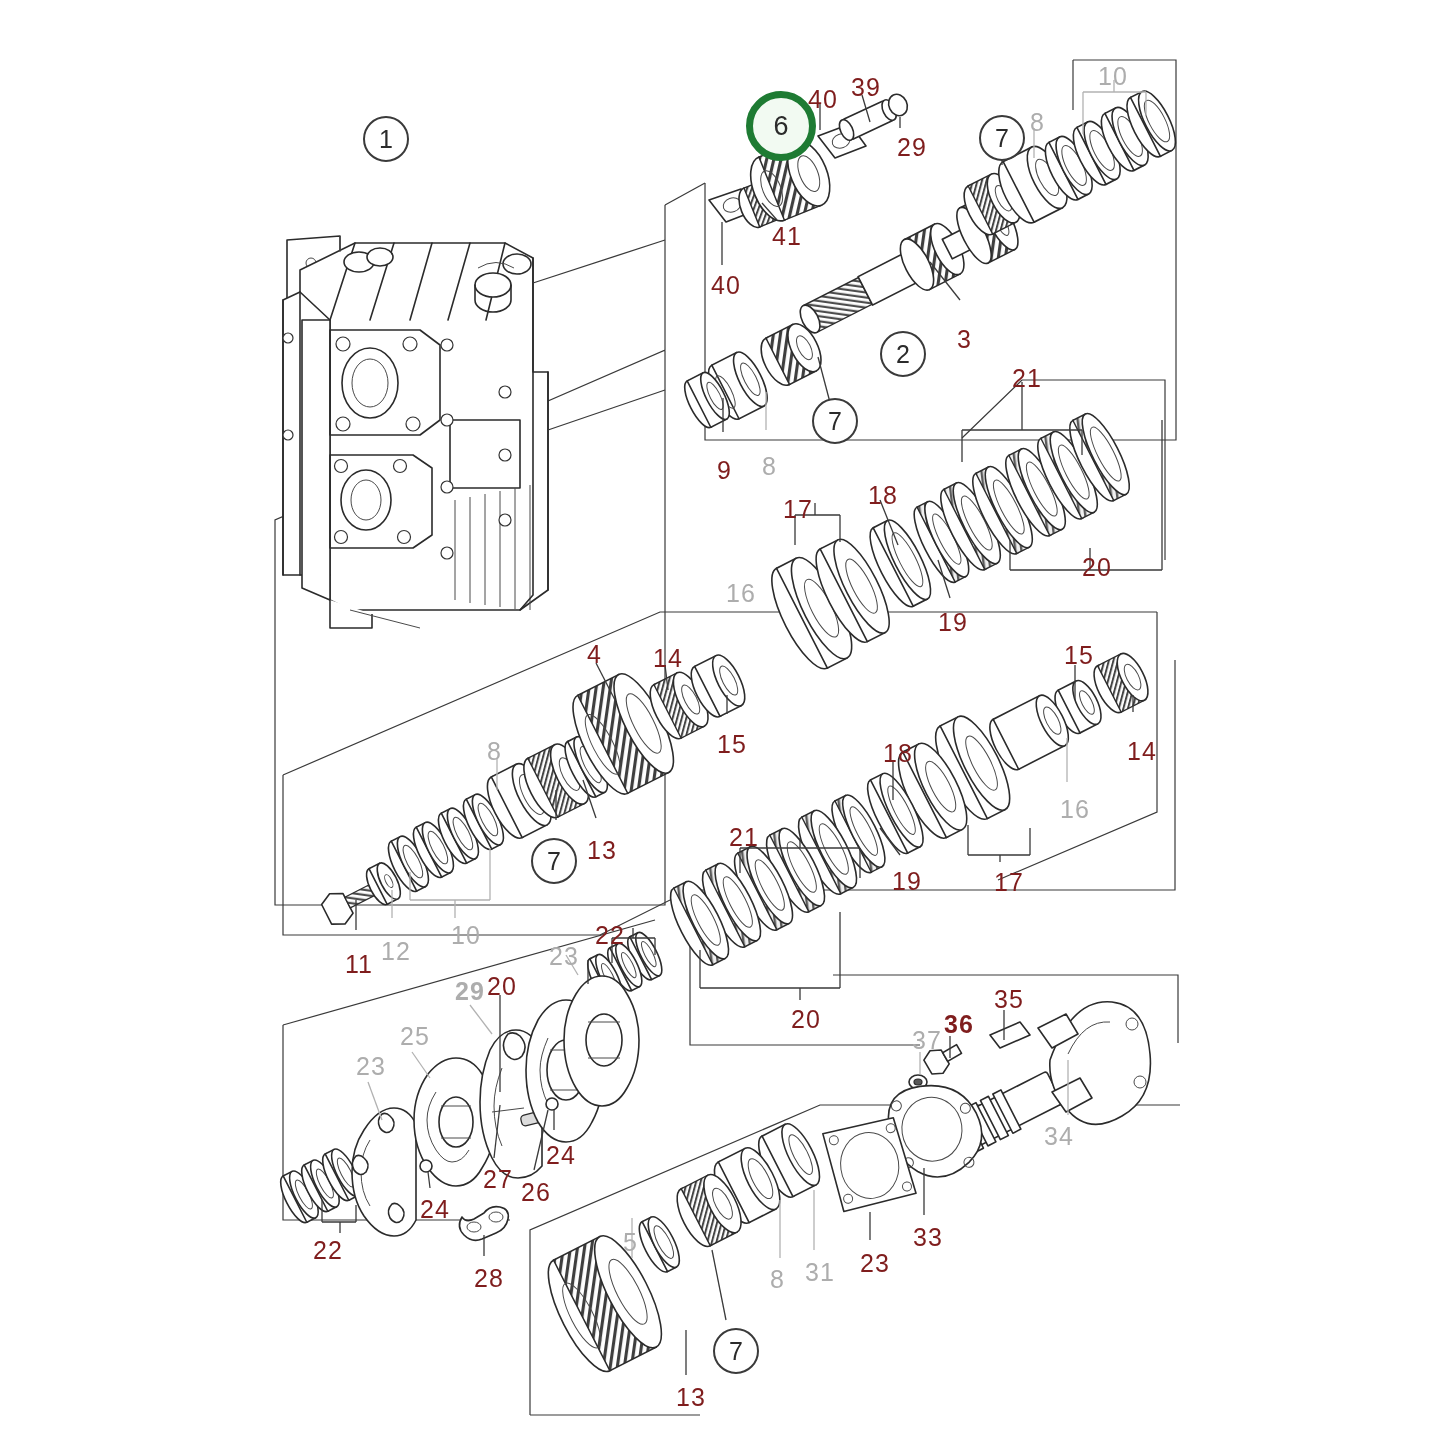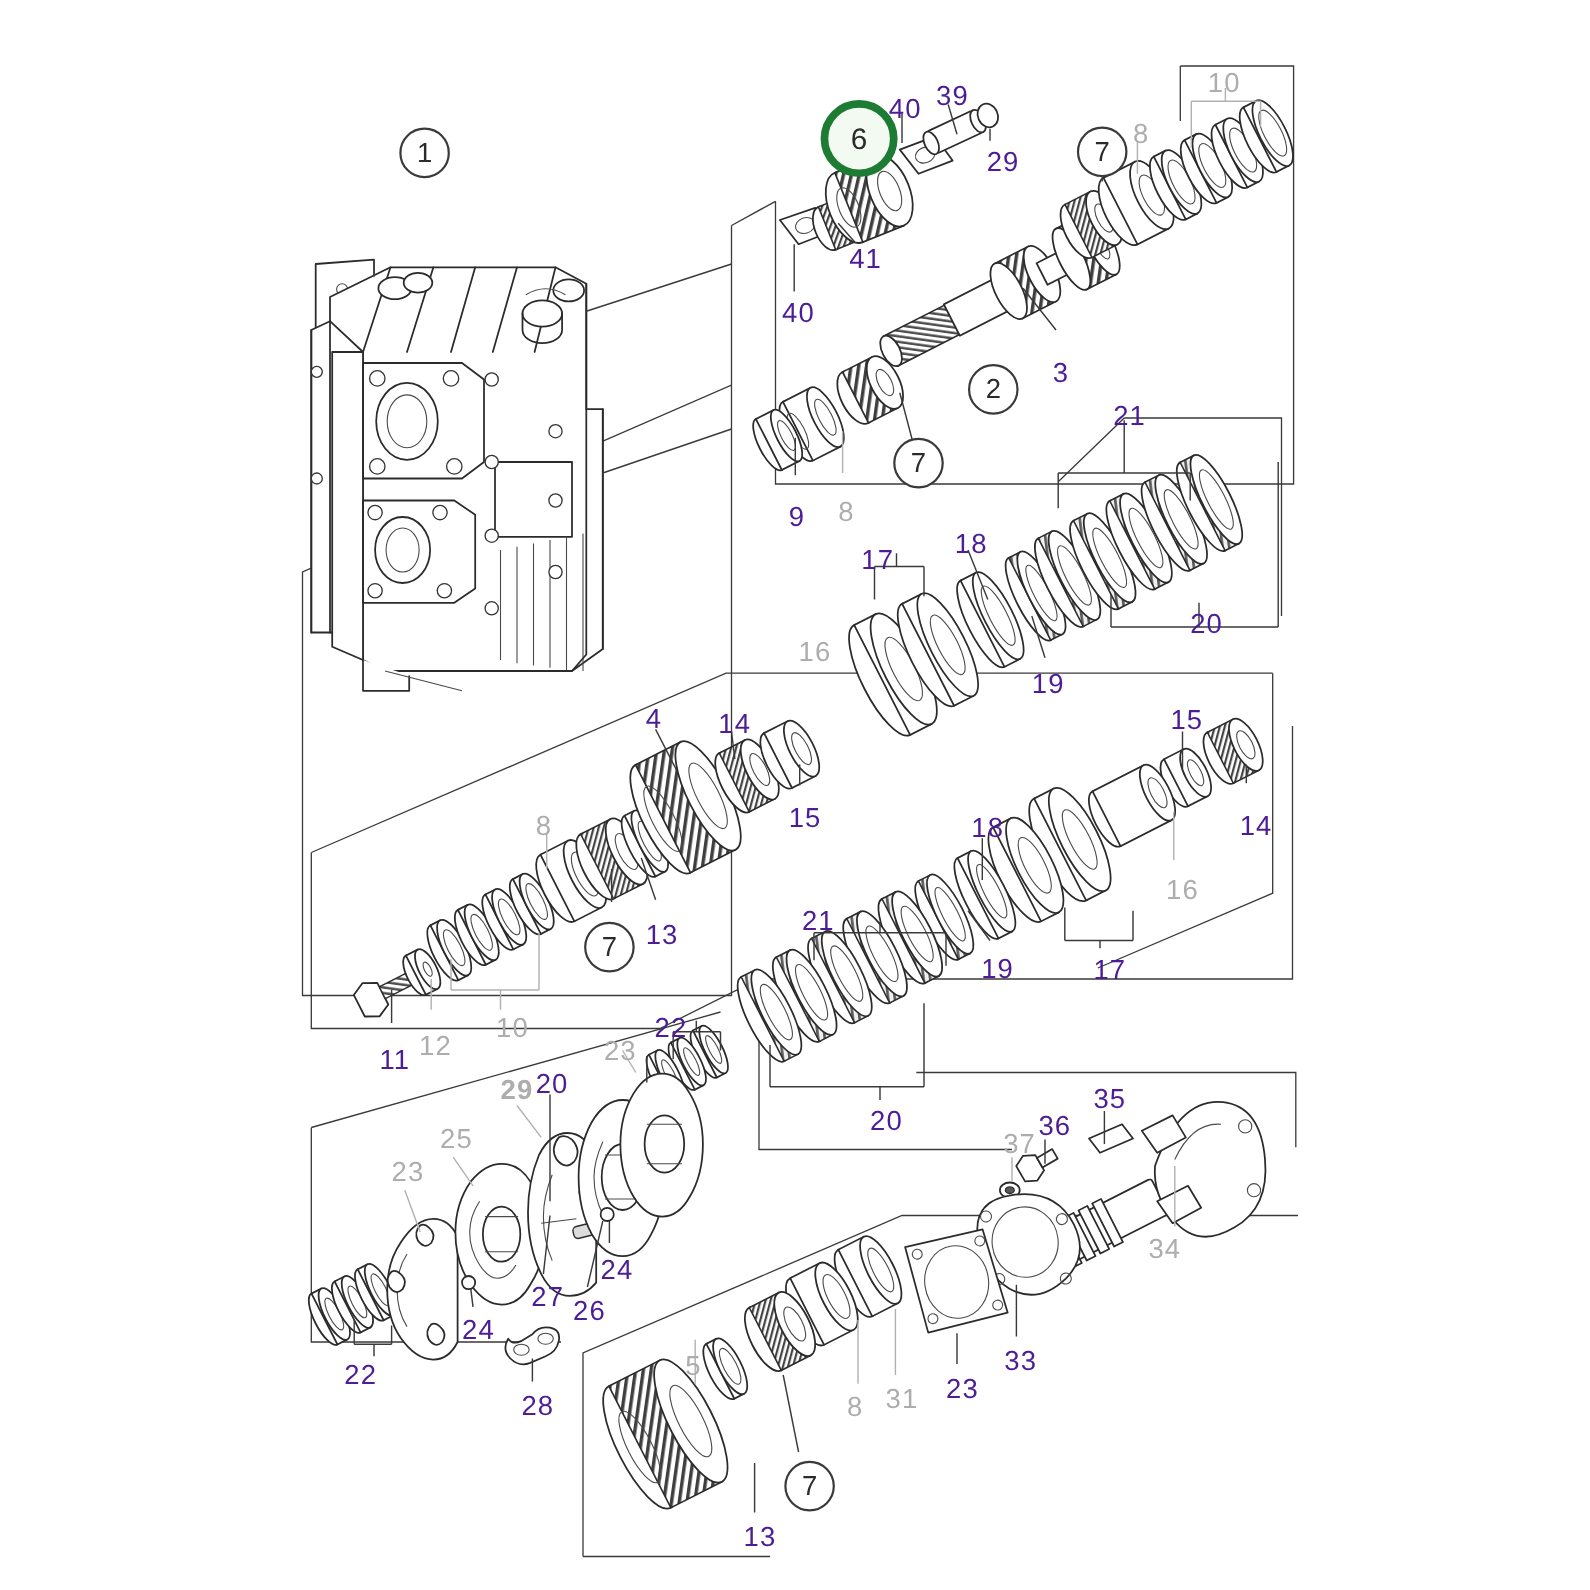--- a/index.html
+++ b/index.html
@@ -8,21 +8,21 @@
     width:1445px;height:1445px;
     font-family:"Liberation Sans", sans-serif;
     position:relative;overflow:hidden;
   }
   #diagram-root{position:absolute;left:0;top:0;width:1445px;height:1445px;}
   svg.sheet{position:absolute;left:0;top:0;width:1445px;height:1445px;}
   .lbl{
     position:absolute;
     font-family:"Liberation Sans", sans-serif;
     font-size:25px;
-    color:#4c1d95;
+    color:#7f1d1d;
     letter-spacing:1px;
     white-space:nowrap;
     -webkit-user-select:none;user-select:none;
   }
   .lbl.grey{color:#adadad;}
   .callout{
     position:absolute;
     width:46px;height:46px;
     border:2px solid #3a3a3a;
     border-radius:50%;
@@ -817,21 +817,21 @@
       <div class="lbl" style="left: 487px; top: 972px;">20</div>
       <div class="lbl grey" style="left: 400px; top: 1022px;">25</div>
       <div class="lbl grey" style="left: 356px; top: 1052px;">23</div>
       <div class="lbl" style="left: 546px; top: 1141px;">24</div>
       <div class="lbl" style="left: 483px; top: 1165px;">27</div>
       <div class="lbl" style="left: 521px; top: 1178px;">26</div>
       <div class="lbl" style="left: 420px; top: 1195px;">24</div>
       <div class="lbl" style="left: 313px; top: 1236px;">22</div>
       <div class="lbl" style="left: 474px; top: 1264px;">28</div>
       <div class="lbl" style="left: 994px; top: 985px; text-align: right;">35</div>
-      <div class="lbl" style="left: 944px; top: 1010px;">36</div>
+      <div class="lbl" style="left: 944px; top: 1010px; font-weight: bold;">36</div>
       <div class="lbl grey" style="left: 912px; top: 1026px;">37</div>
       <div class="lbl grey" style="left: 1044px; top: 1122px;">34</div>
       <div class="lbl" style="left: 913px; top: 1223px;">33</div>
       <div class="lbl" style="left: 860px; top: 1249px;">23</div>
       <div class="lbl grey" style="left: 805px; top: 1258px;">31</div>
       <div class="lbl grey" style="left: 770px; top: 1265px;">8</div>
       <div class="lbl grey" style="left: 623px; top: 1228px;">5</div>
       <div class="lbl" style="left: 676px; top: 1383px;">13</div>
     </div>
 

